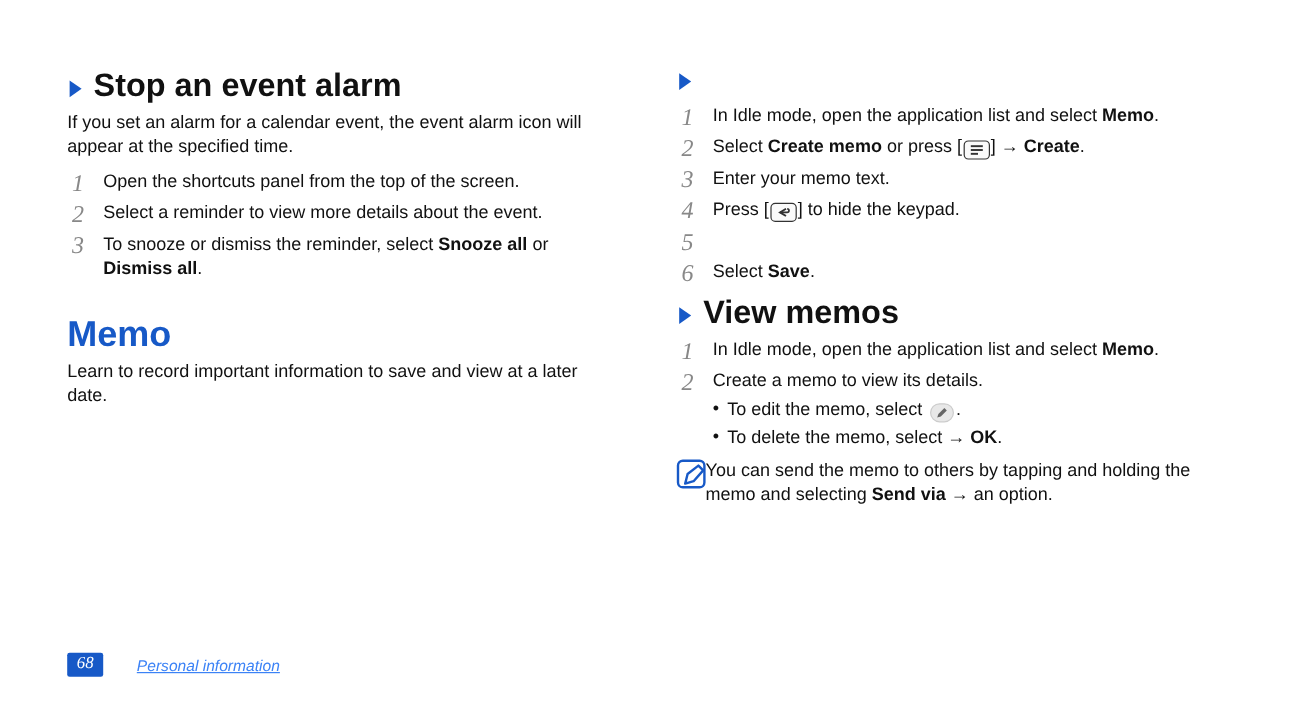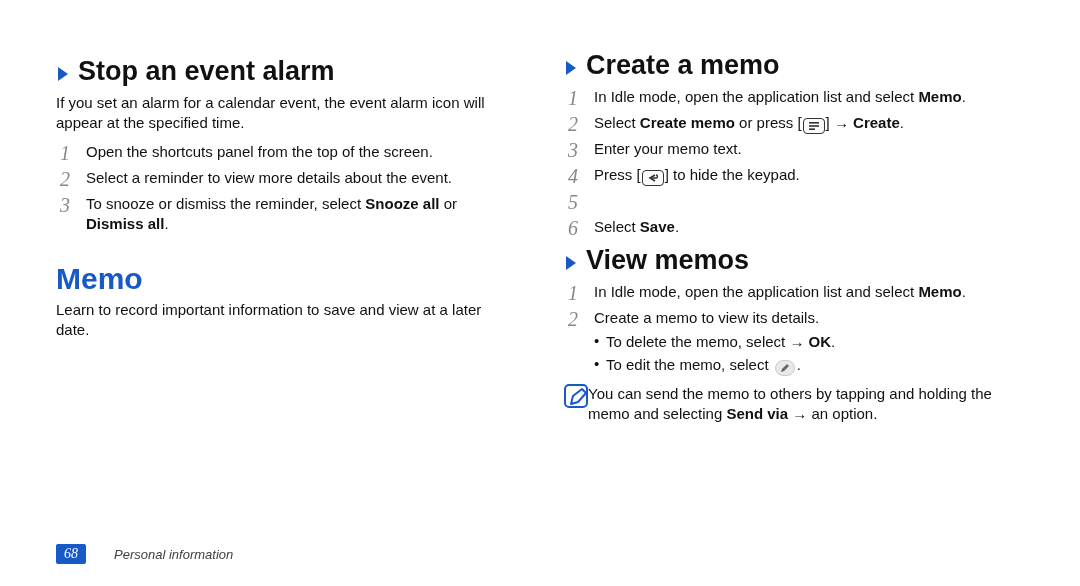--- a/index.html
+++ b/index.html
@@ -124,21 +124,21 @@
   }
   .page-badge {
     background: #1759c7;
     color: #fff;
     padding: 2px 8px;
     border-radius: 2px;
     font-style: italic;
     font-family: Georgia, "Times New Roman", serif;
     font-size: 14px;
   }
-  .section-name { font-style: italic; color: #404040; }
+  .section-name { font-style: italic; color: #3b82f6; text-decoration: underline; }
   b { font-weight: 700; }
 </style>
 </head>
 <body>
 
 <div class="page">
   <div class="cols">
 
     <div class="block">
       <div class="h-sub">
@@ -171,21 +171,21 @@
       <div class="h-main">Memo</div>
       <p class="body">Learn to record important information to save and view at a later date.</p>
     </div>
 
     <div class="block">
       <div class="h-sub">
         <span class="h-chevron">
           <svg width="14" height="16" viewBox="0 0 14 16">
               <polygon points="2,1 12,8 2,15" fill="#1759c7"></polygon>
             </svg>
-        </span><span>Create a memo</span>
+        </span>
       </div>
       <div class="steps">
         <div class="step">
           <span class="stepnum">1</span>
           <span>
             <span>In Idle mode, open the application list and select </span><b>Memo</b><span>.</span>
           </span>
         </div>
         <div class="step">
           <span class="stepnum">2</span>
@@ -241,29 +241,29 @@
           <span>
             <span>In Idle mode, open the application list and select </span><b>Memo</b><span>.</span>
           </span>
         </div>
         <div class="step">
           <span class="stepnum">2</span>
           <span>
             <span>Create a memo to view its details.</span>
             <ul class="sub-bullets">
               <li>
-                <span>To delete the memo, select </span><span> → </span><b>OK</b><span>.</span>
-              </li>
-              <li>
                 <span>To edit the memo, select </span><span class="mini-icon">
                     <svg width="10" height="10" viewBox="0 0 10 10">
                       <path d="M1 9 L2 6 L7 1 L9 3 L4 8 Z" fill="#666"></path>
                     </svg>
                   </span><span>.</span>
               </li>
+              <li>
+                <span>To delete the memo, select </span><span> → </span><b>OK</b><span>.</span>
+              </li>
             </ul>
           </span>
         </div>
       </div>
       <div class="note">
         <span class="note-icon">
           <svg width="24" height="24" viewBox="0 0 24 24">
               <path d="M5 18 L7 10 L16 3 L20 7 L12 16 Z" fill="none" stroke="#1759c7" stroke-width="2" stroke-linejoin="round"></path>
             </svg>
         </span>

